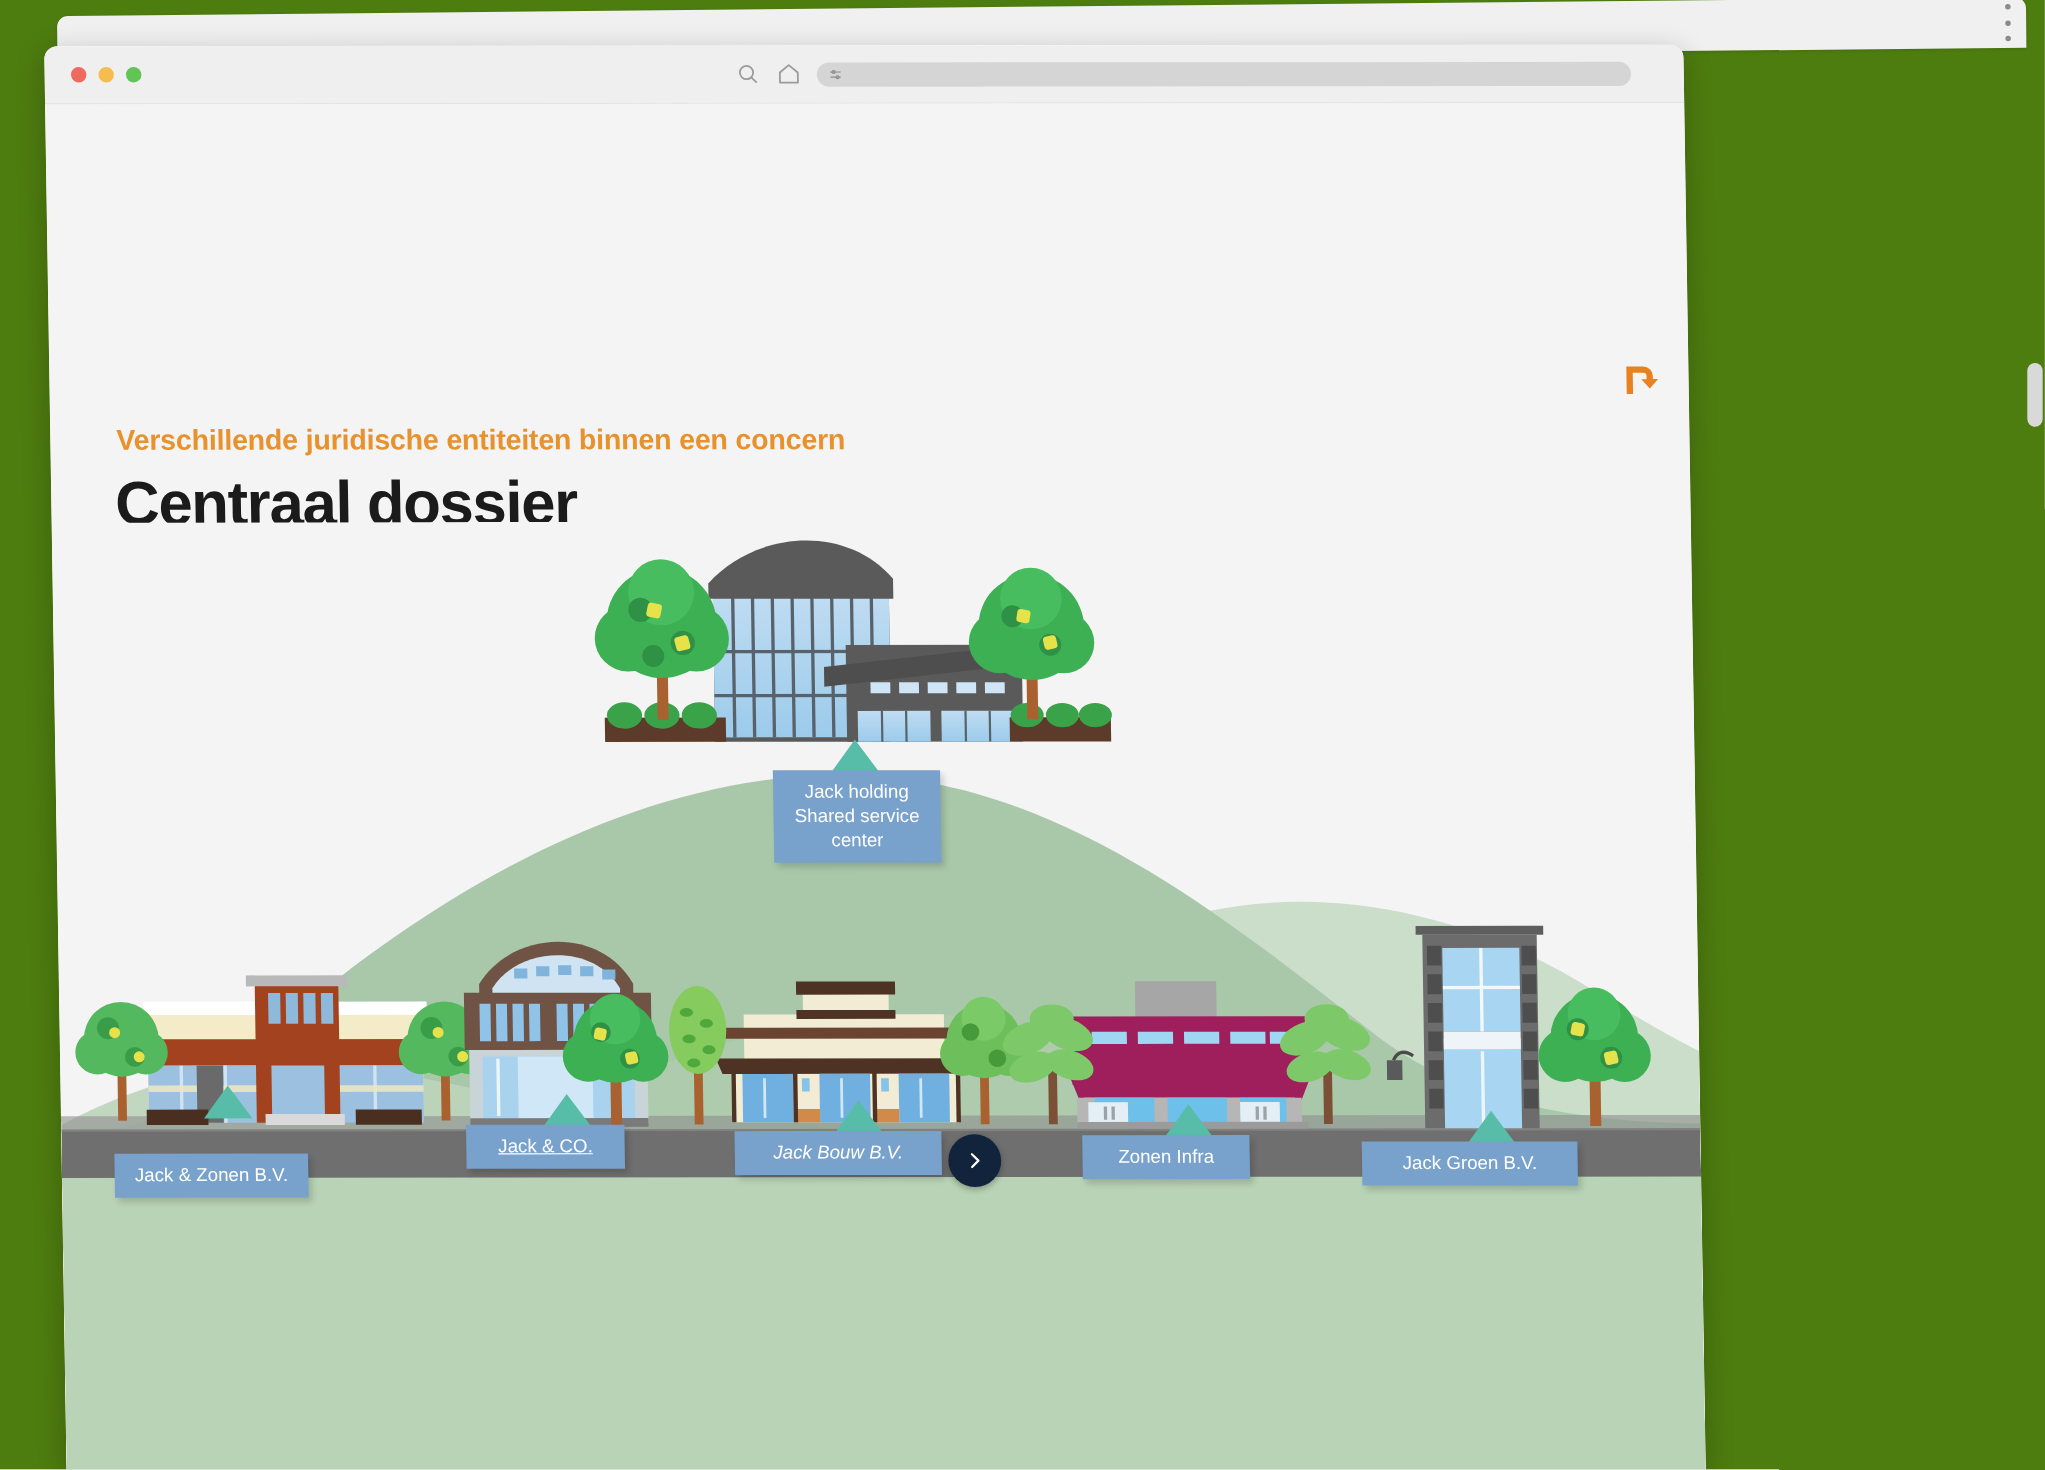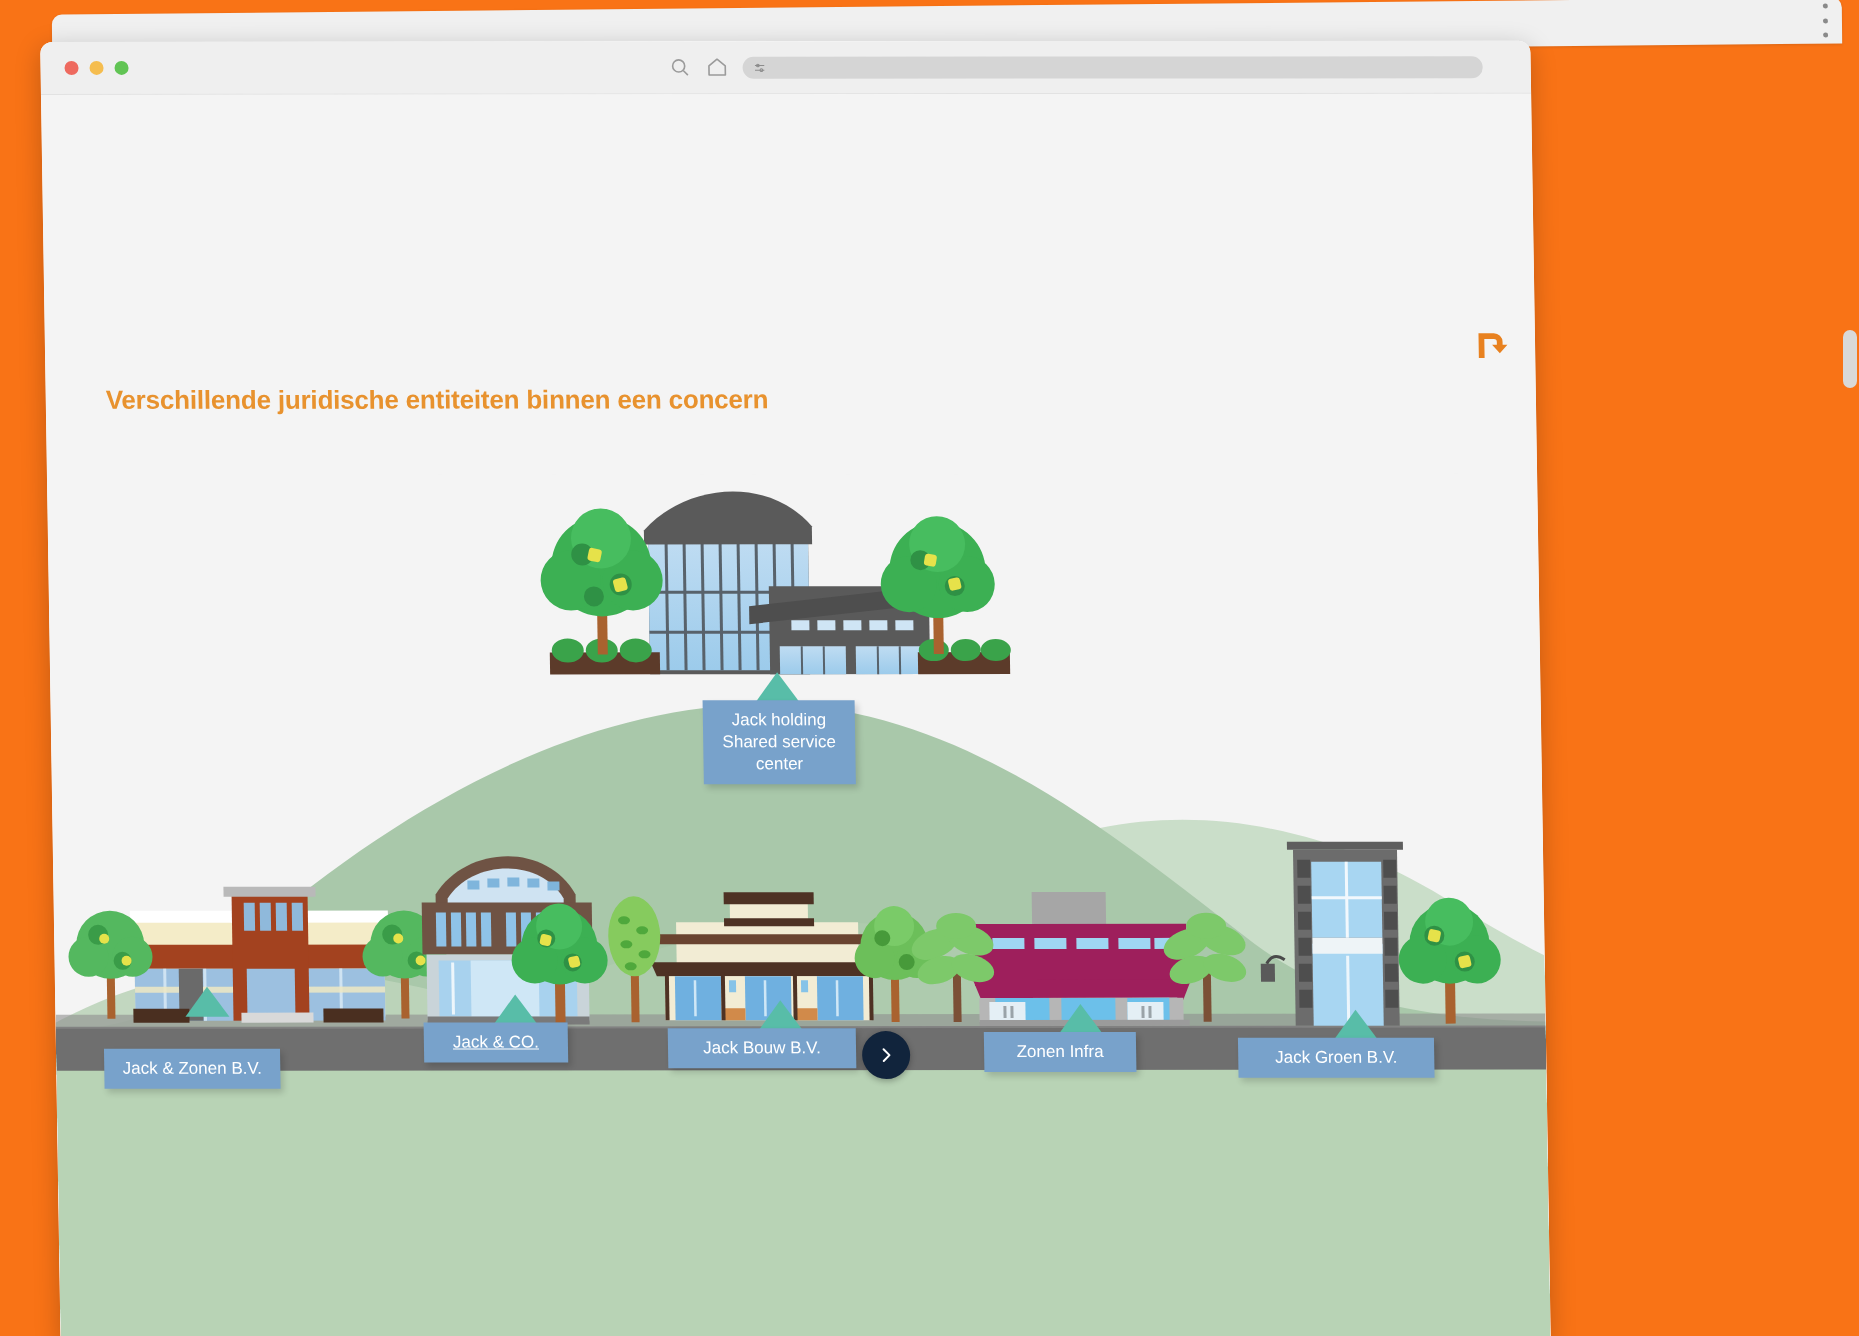--- a/index.html
+++ b/index.html
@@ -6,21 +6,21 @@
   body{
     width:1859px;height:1336px;overflow:hidden;
     background:#ffffff;
     font-family:"Liberation Sans", sans-serif;
     position:relative;
   }
 
   
   #stage{
     position:absolute;inset:0;
-    background:#f97316;
+    background:#4d7c0f;
   }
 
   
   .backplate{
     position:absolute;
     left:52px;top:6px;width:1790px;height:46px;
     background:#f0f0f0;
     border-radius:10px 10px 0 0;
     box-shadow:0 1px 3px rgba(0,0,0,.12);
     transform:rotate(-0.55deg);
@@ -187,20 +187,21 @@
                 <circle cx="15" cy="16" r="2.3"></circle>
           </svg>
           <span title=""></span>
         </span>
       </div>
     </div>
 
     <div class="viewport">
 
       <div class="eyebrow">Verschillende juridische entiteiten binnen een concern</div>
+      <div class="headline">Centraal dossier</div>
 
       <span class="logo">
         <svg viewBox="0 0 48 48">
           <path d="M10 38 V12 h16 a9 9 0 0 1 9 9 v3 h5 l-8 9 -8-9 h5 v-3 a3 3 0 0 0 -3 -3 H16 v20 z" fill="#e8811f"></path>
         </svg>
       </span>
 
       <div class="scene">
         <svg viewBox="0 0 1490 868" preserveAspectRatio="none">
           <defs>
@@ -549,21 +550,21 @@
         <div class="label" style="left:652px;top:226px;width:152px;">Jack holding
 Shared service center</div>
 
         <div class="pointer" style="left:130px;top:512px;"></div>
         <div class="label" style="left:48px;top:540px;width:176px;margin-top:34px;">Jack &amp; Zonen B.V.</div>
 
         <div class="pointer" style="left:438px;top:520px;"></div>
         <div class="label" style="left:368px;top:548px;width:144px;text-decoration:underline;">Jack &amp; CO.</div>
 
         <div class="pointer" style="left:703px;top:526px;"></div>
-        <div class="label" style="left:612px;top:554px;width:188px;">Jack Bouw B.V.</div>
+        <div class="label" style="left:612px;top:554px;width:188px;font-style:italic;">Jack Bouw B.V.</div>
 
         <div class="nextbtn" style="left:806px;top:557px;">
           <svg viewBox="0 0 24 24" fill="none" stroke="currentColor" stroke-width="2.4" stroke-linecap="round" stroke-linejoin="round">
             <polyline points="9 5 16 12 9 19"></polyline>
           </svg>
         </div>
 
         <div class="pointer" style="left:1003px;top:530px;"></div>
         <div class="label" style="left:928px;top:558px;width:152px;">Zonen Infra</div>
 

